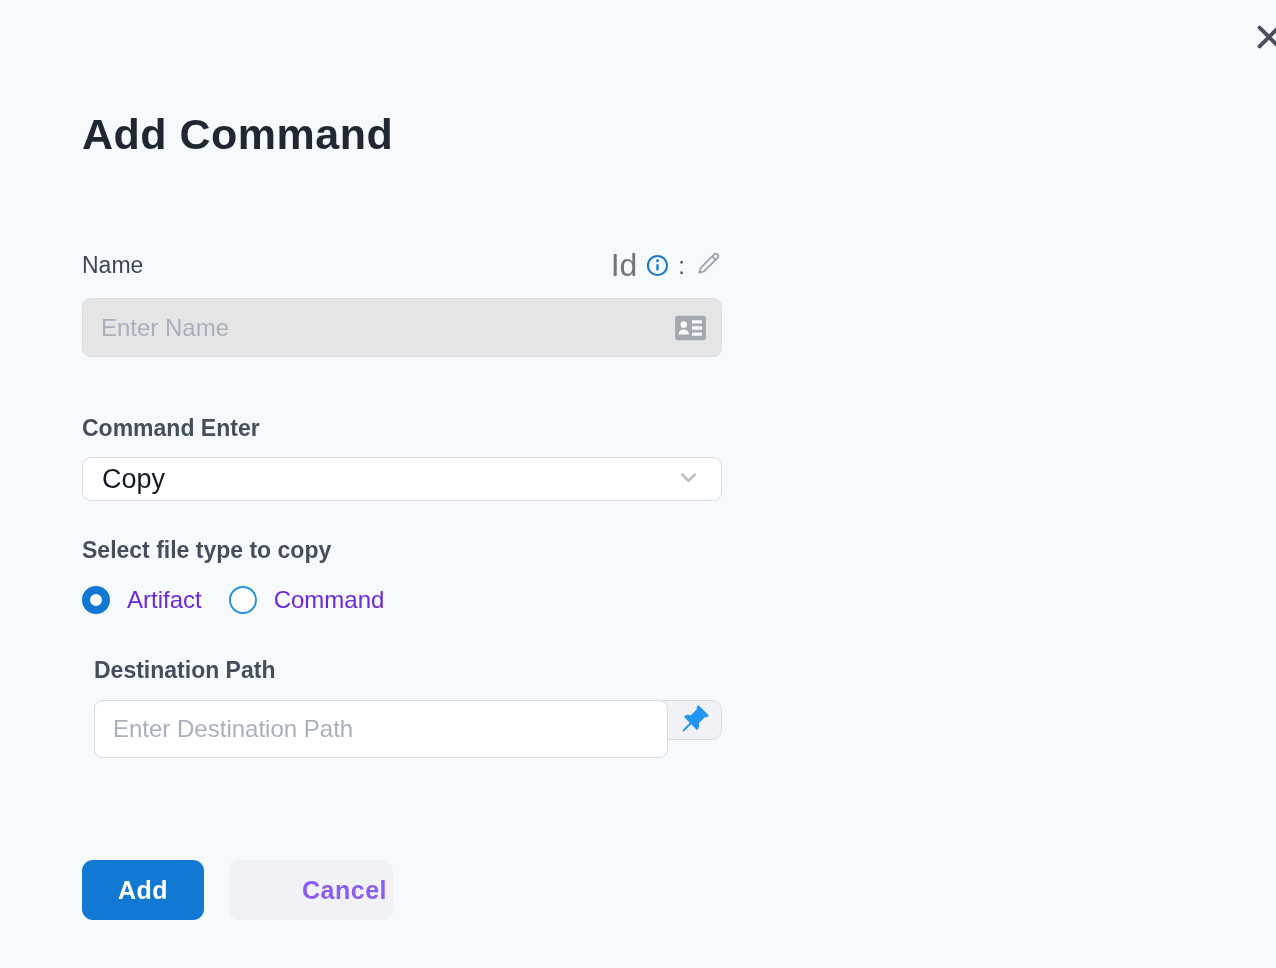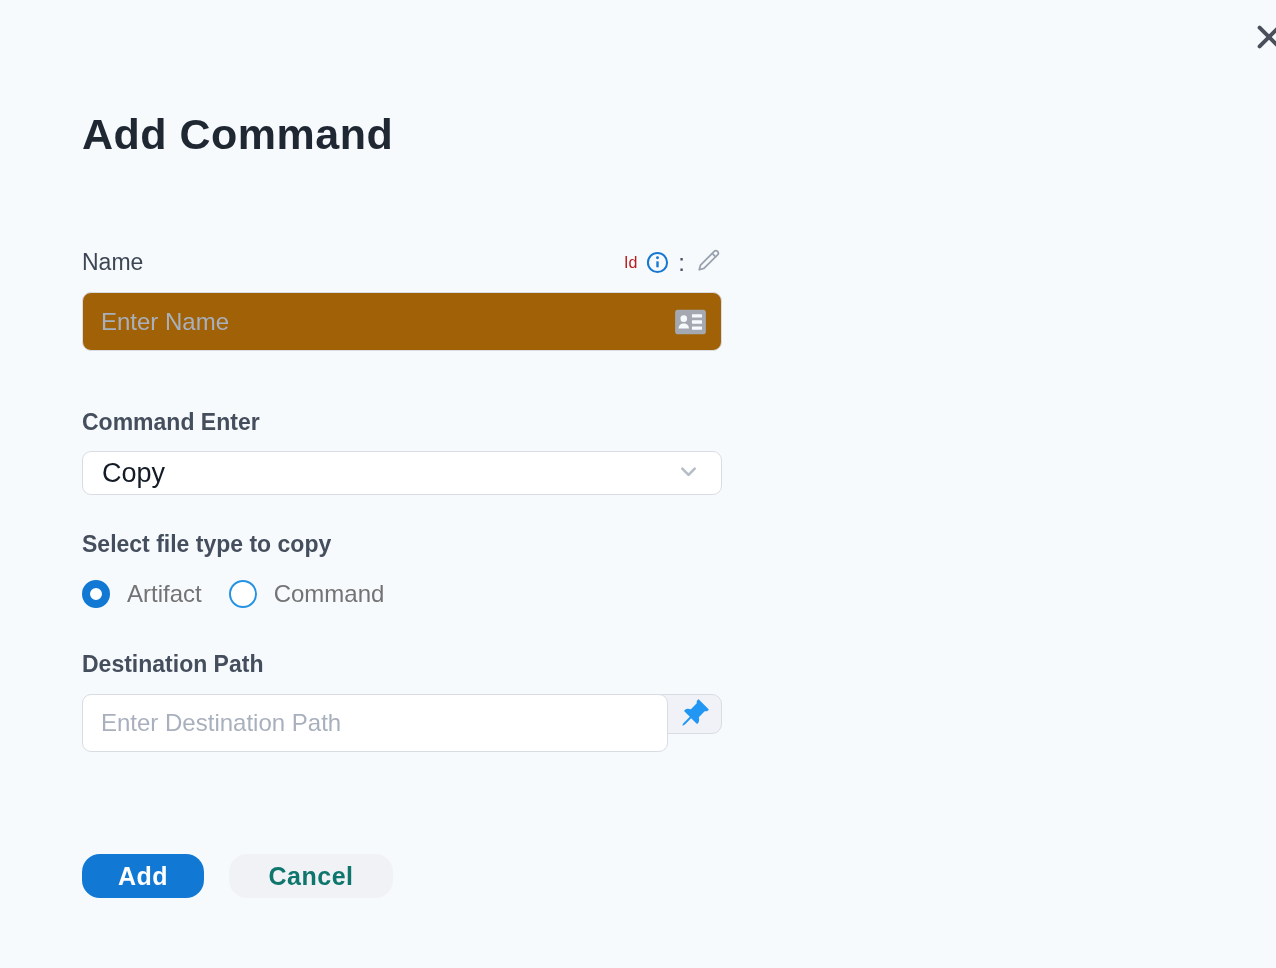--- a/index.html
+++ b/index.html
@@ -30,61 +30,61 @@
   .label-row {
     display: flex; align-items: center; justify-content: space-between;
     margin-bottom: 14px;
   }
   .field-label {
     font-size: 23px; font-weight: 400; color: #3d4654;
   }
   .field-label.reg { font-weight: 600; color: #454e5d; }
 
   .id-group { display: flex; align-items: center; gap: 9px; }
-  .id-text { font-size: 16px; color: #b91c1c; }
+  .id-text { font-size: 32px; color: #737373; }
   .id-colon { font-size: 24px; color: #4a5263; }
   .icon-btn { background: none; border: none; padding: 0; cursor: pointer; display: flex; align-items: center; }
 
   .input-wrap { position: relative; width: 100%; }
   .text-input {
     width: 100%; height: 59px;
     border: 1px solid #d9dde3; border-radius: 9px;
-    background: #a16207; font-size: 24px; color: #1f2733;
+    background: #e5e5e5; font-size: 24px; color: #1f2733;
     padding: 0 62px 0 18px; outline: none;
     font-family: "Liberation Sans", sans-serif;
   }
   .text-input::placeholder { color: #a9b0bd; }
   .suffix-icon {
     position: absolute; right: 16px; top: 50%; transform: translateY(-50%);
     display: flex; align-items: center;
   }
 
   .section-gap-1 { margin-top: 58px; }
   .section-gap-2 { margin-top: 36px; }
-  .section-gap-3 { margin-top: 43px; }
+  .section-gap-3 { margin-top: 43px; margin-left: 12px; }
 
   .select-box {
     margin-top: 15px;
     height: 44px; width: 100%;
     border: 1px solid #d9dde3; border-radius: 9px;
     background: #fff;
     display: flex; align-items: center; justify-content: space-between;
     padding: 0 19px; cursor: pointer;
   }
   .select-value { font-size: 27px; color: #141b26; }
 
   .radio-row { display: flex; align-items: center; margin-top: 22px; }
   .radio-option { display: flex; align-items: center; cursor: pointer; }
   .radio-option + .radio-option { margin-left: 27px; }
   .radio-circle {
     width: 28px; height: 28px; border-radius: 50%;
     border: 2.5px solid #2593e2; background: #fff; flex: 0 0 auto;
   }
   .radio-circle.checked { border: 8.5px solid #1178d4; }
-  .radio-label { font-size: 24px; color: #737373; margin-left: 17px; }
+  .radio-label { font-size: 24px; color: #6d28d9; margin-left: 17px; }
 
   .igroup {
     margin-top: 16px;
     display: flex; height: 40px; width: 100%;
     border: 1px solid #d9dde3; border-radius: 10px;
     background: #f0f2f7;
   }
   .igroup .gr-input {
     flex: 1; height: 58px; margin: -1px 0 -1px -1px;
     border: 1px solid #d9dde3; border-radius: 9px;
@@ -93,27 +93,27 @@
     font-family: "Liberation Sans", sans-serif;
   }
   .igroup .gr-input::placeholder { color: #a9b0bd; }
   .addon {
     width: 53px; display: flex; align-items: center; justify-content: center;
     cursor: pointer; background: transparent; border: none; padding: 0;
   }
 
   .actions { display: flex; align-items: center; margin-top: 120px; }
   .btn {
-    height: 44px; border: none; border-radius: 18px;
+    height: 60px; border: none; border-radius: 11px;
     font-size: 25px; font-weight: 700; cursor: pointer;
     font-family: "Liberation Sans", sans-serif;
     letter-spacing: 0.5px;
   }
   .btn-add { width: 122px; background: #1178d4; color: #ffffff; }
-  .btn-cancel { width: 164px; background: #f1f2f5; color: #0f766e; margin-left: 25px; }
+  .btn-cancel { width: 164px; background: #f1f2f5; color: #8b5cf6; margin-left: 25px; text-align: right; }
 </style>
 </head>
 <body>
 
 <div class="panel">
 
   <button class="close-btn">
     <span>
       <svg width="30" height="30" viewBox="0 0 24 24" fill="none" stroke="#4a4f5c" stroke-width="3.2" stroke-linecap="round">
         <line x1="4.5" y1="4.5" x2="19.5" y2="19.5"></line>

